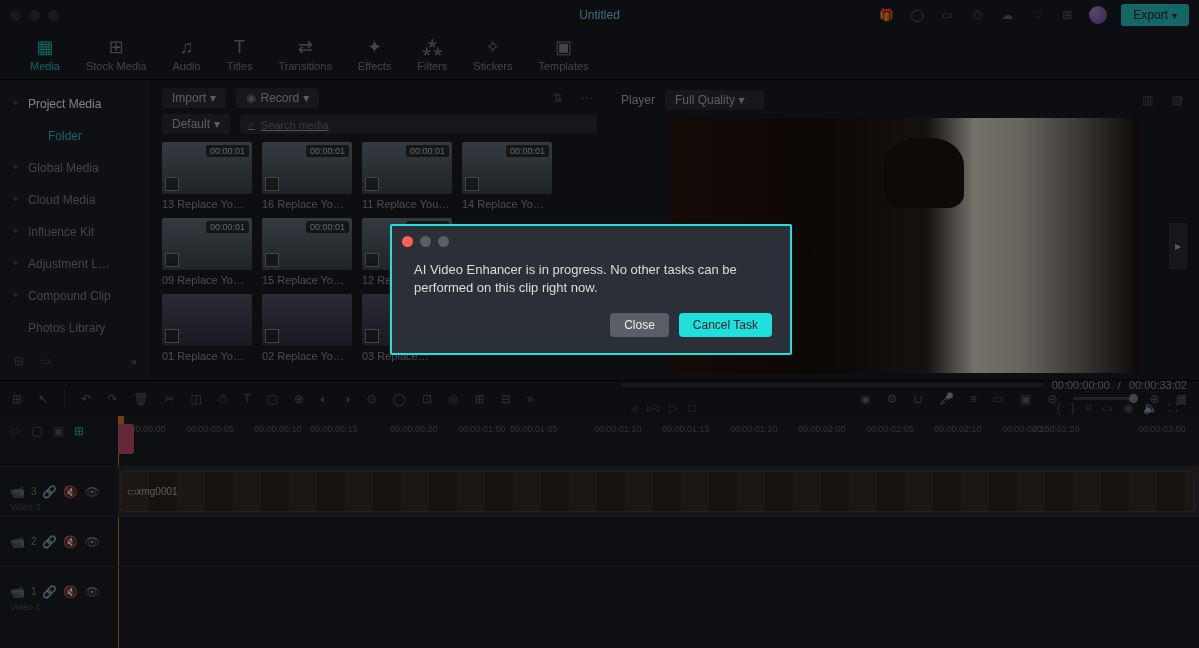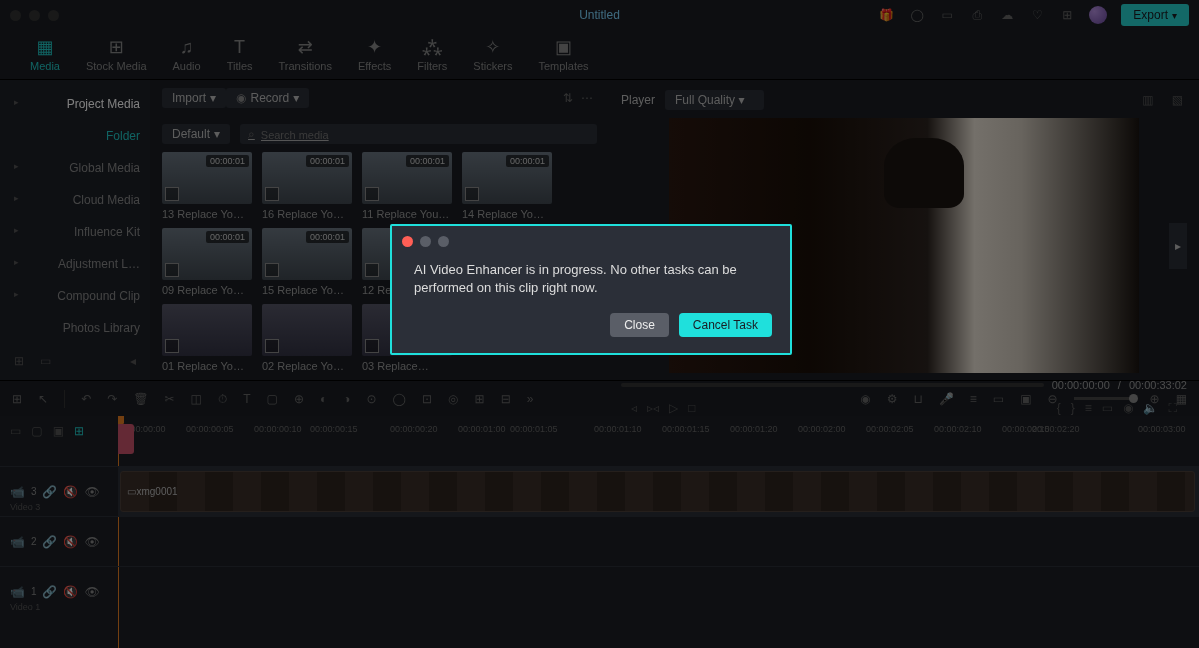--- a/index.html
+++ b/index.html
@@ -19,29 +19,29 @@
 
 .topnav { height: 50px; display: flex; align-items: center; padding: 0 30px; gap: 26px; border-bottom: 1px solid #000; }
 .nav-item { display: flex; flex-direction: column; align-items: center; gap: 4px; color: #888; cursor: pointer; }
 .nav-item.active { color: #21c7c5; }
 .nav-item .ico { font-size: 18px; line-height:1; }
 .nav-item .lbl { font-size: 11px; }
 
 
 .main { display: flex; height: 300px; }
 .sidebar { width: 150px; padding-top: 8px; background: #1c2027; }
-.side-item { padding: 9px 10px 9px 28px; color: #888; font-size: 12px; position:relative; cursor:pointer; white-space:nowrap; overflow:hidden; text-overflow:ellipsis;text-align:right;}
+.side-item { padding: 9px 10px 9px 28px; color: #888; font-size: 12px; position:relative; cursor:pointer; white-space:nowrap; overflow:hidden; text-overflow:ellipsis;}
 .side-item.active { color: #fff; font-weight: 500; }
 .side-item::before { content:'▸'; position:absolute; left:14px; color:#555; font-size:9px; }
 .side-item.nochev::before { display:none; }
 .side-sub { padding-left: 48px; color: #21c7c5; }
 .sidebar-bottom { display:flex; gap:16px; padding: 10px 14px; color:#555; }
 
 .content { flex: 1; padding: 8px 12px; display:flex; flex-direction:column; }
-.controls-row { display:flex; align-items:center; margin-bottom:16px; }
+.controls-row { display:flex; align-items:center; gap:10px; margin-bottom:6px; }
 .import-btn { padding: 3px 10px; background:#2a2e36; color:#bbb; border-radius:3px; cursor:pointer; display:flex; align-items:center; gap:4px;}
 .record-btn { padding: 3px 10px; background:#2a2e36; color:#bbb; border-radius:3px; cursor:pointer; display:flex; align-items:center; gap:4px;}
 .controls-row .spacer { flex:1; }
 .ctrl-icon { color:#666; cursor:pointer; padding:2px 4px;}
 
 .row2 { display:flex; align-items:center; gap:10px; margin-bottom:8px; }
 .default-btn { padding:3px 10px; background:#2a2e36; border-radius:3px; color:#bbb; cursor:pointer; display:flex; gap:4px; align-items:center;}
 .search-wrap { flex:1; display:flex; align-items:flex-end; background:#2a2e36; border-radius:3px; padding:3px 8px; gap:6px;text-decoration:underline;}
 .search-wrap input { background:transparent; border:none; outline:none; color:#bbb; font-size:11px; width:100%;}
 

